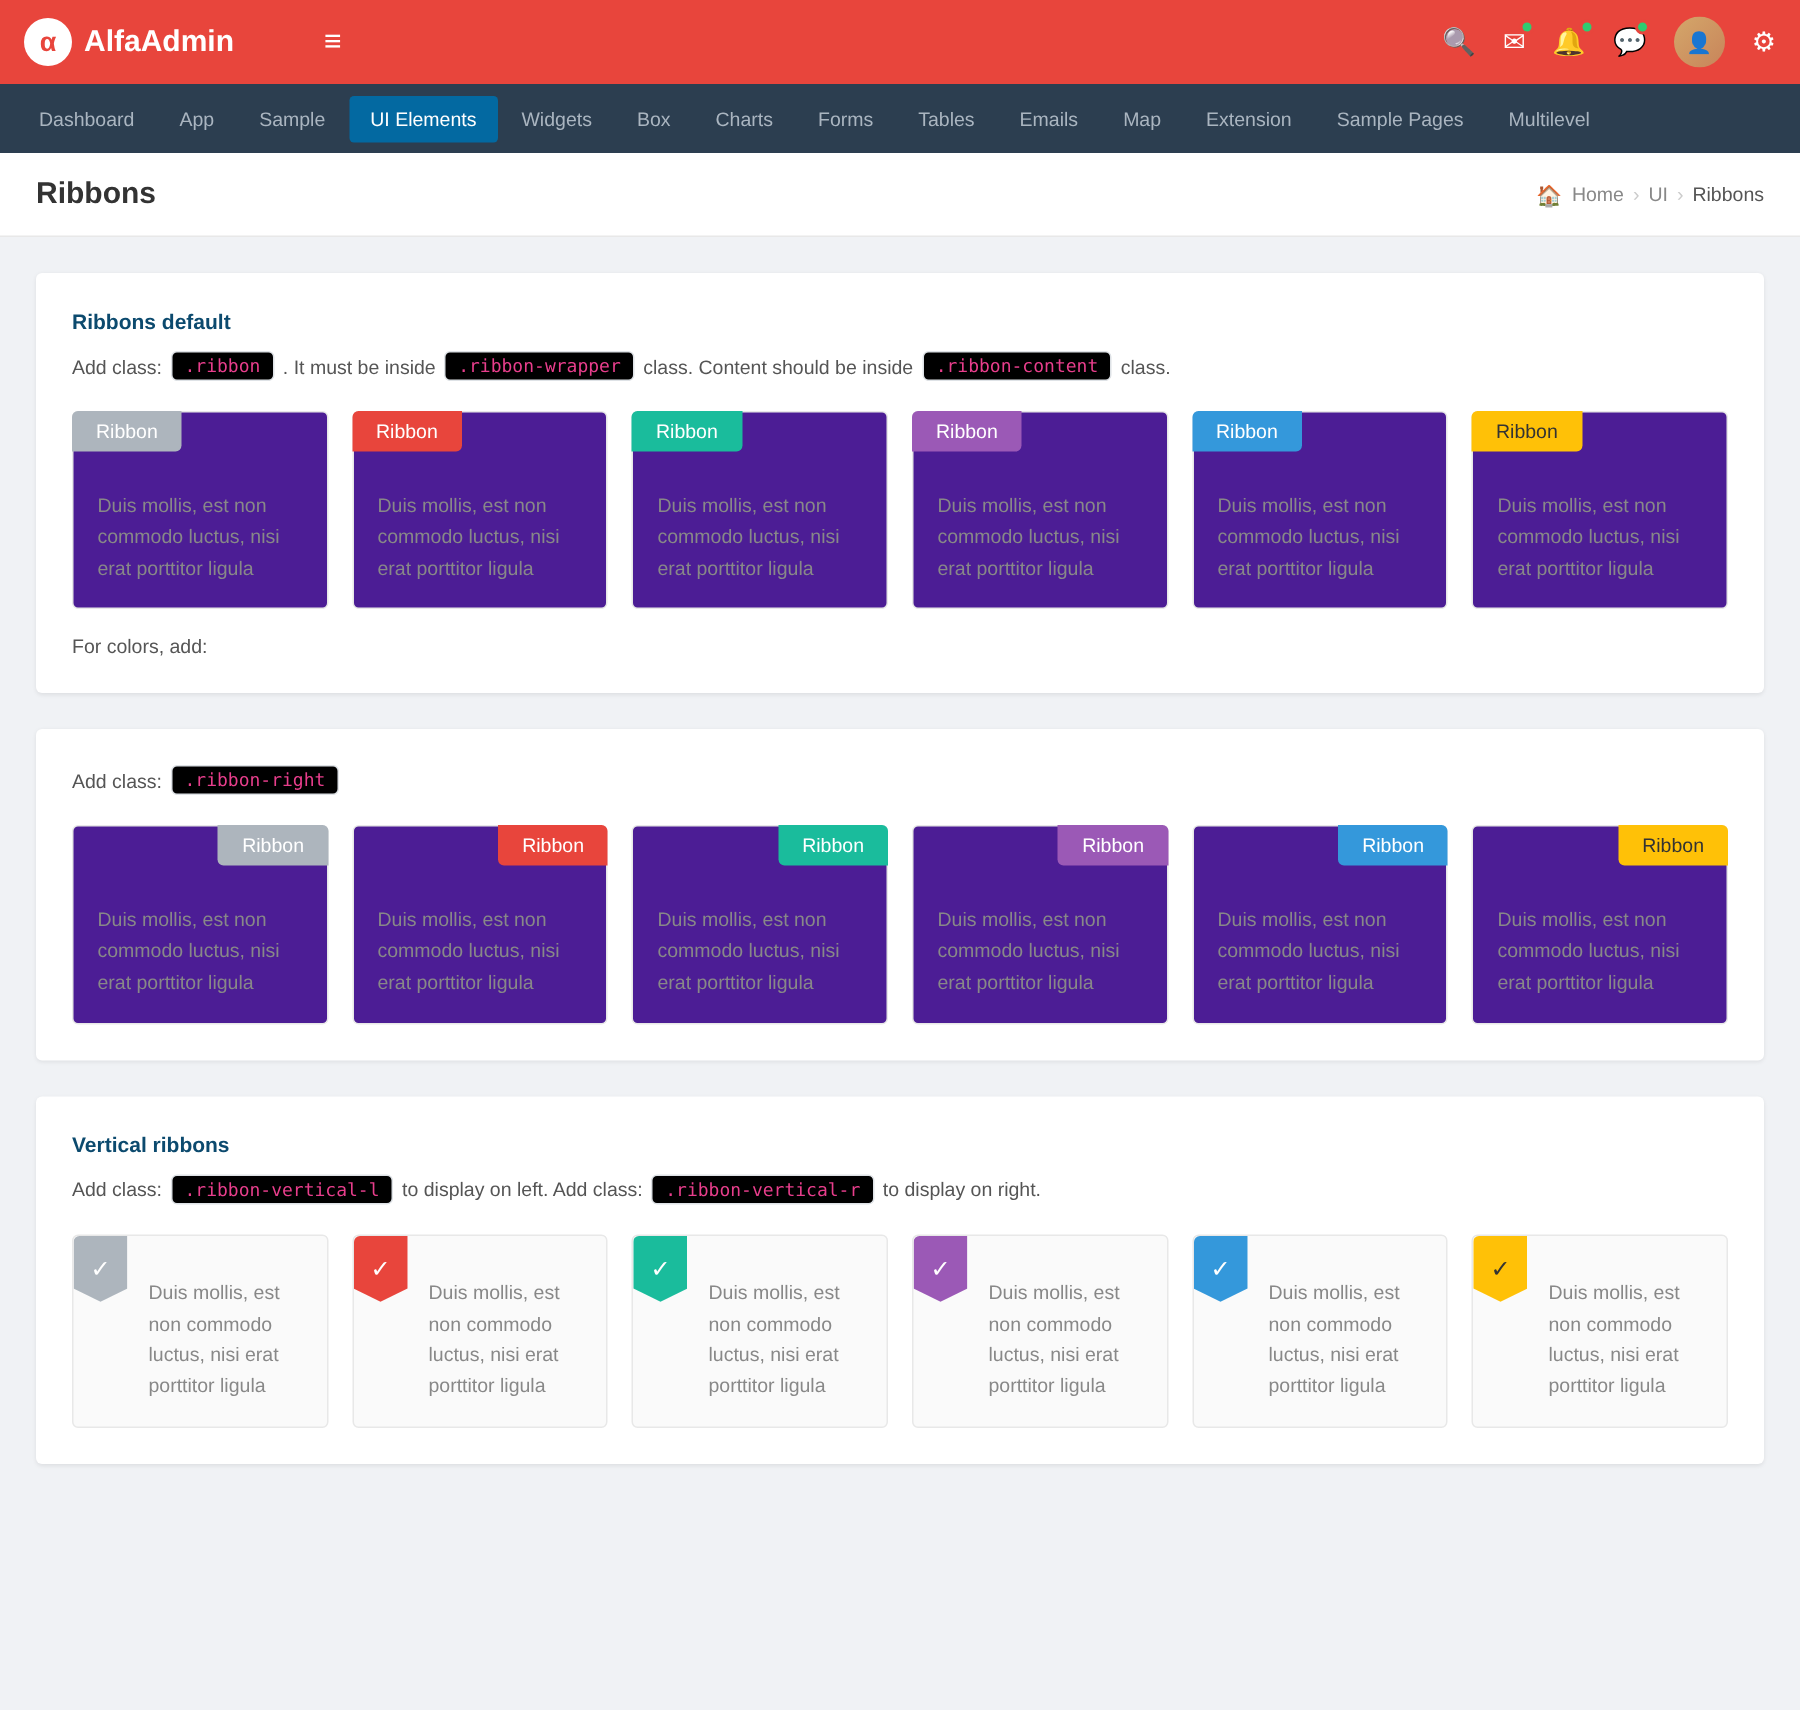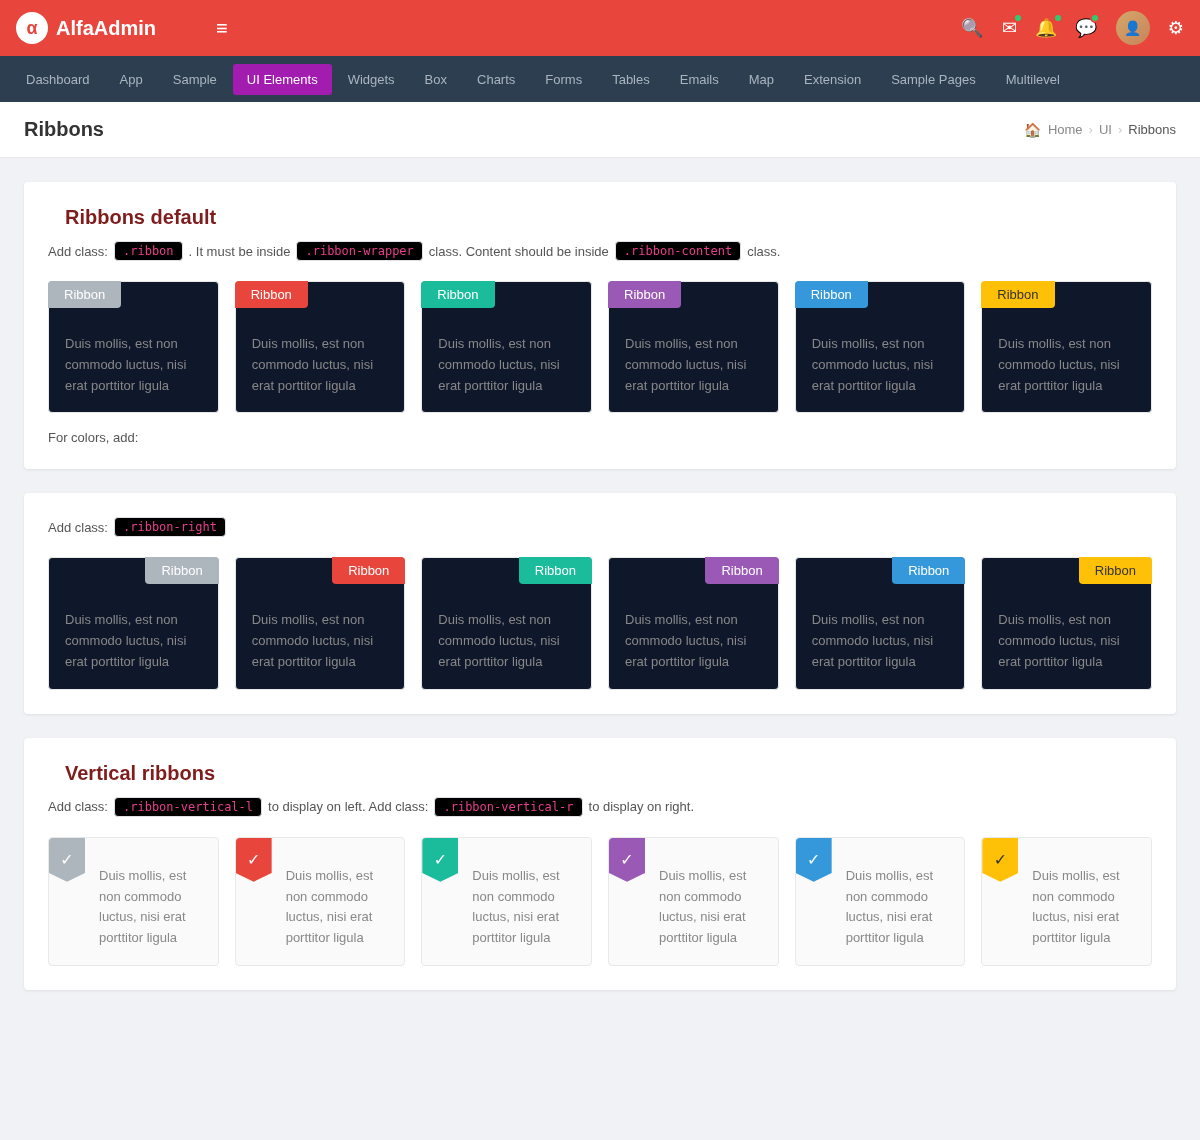--- a/index.html
+++ b/index.html
@@ -82,21 +82,21 @@
       gap: 2px;
     }
     .nav-item {
       color: #aab5c0;
       padding: 8px 14px;
       cursor: pointer;
       font-size: 13px;
       border-radius: 3px;
     }
     .nav-item.active {
-      background: #a21caf;
+      background: #0369a1;
       color: white;
     }
 
     
     .page-header {
       background: white;
       padding: 16px 24px;
       display: flex;
       align-items: center;
       justify-content: space-between;
@@ -128,25 +128,24 @@
     }
 
     
     .section-card {
       background: white;
       border-radius: 4px;
       padding: 24px;
       box-shadow: 0 1px 3px rgba(0,0,0,0.08);
     }
     .section-title {
-      font-size: 20px;
+      font-size: 14px;
       font-weight: 600;
-      color: #7f1d1d;
+      color: #0c4a6e;
       margin-bottom: 12px;
-      margin-left: 17px;
     }
     .section-desc {
       font-size: 13px;
       color: #555;
       margin-bottom: 20px;
       display: flex;
       align-items: center;
       gap: 6px;
       flex-wrap: wrap;
     }
@@ -166,21 +165,21 @@
       grid-template-columns: repeat(6, 1fr);
       gap: 16px;
     }
 
     
     .ribbon-card {
       border: 1px solid #e8e8e8;
       border-radius: 4px;
       padding: 16px;
       position: relative;
-      background: #0f172a;
+      background: #4c1d95;
       min-height: 120px;
     }
 
     
     .ribbon-tag {
       position: absolute;
       top: -1px;
       left: -1px;
       padding: 6px 16px;
       border-radius: 4px 0 4px 0;

